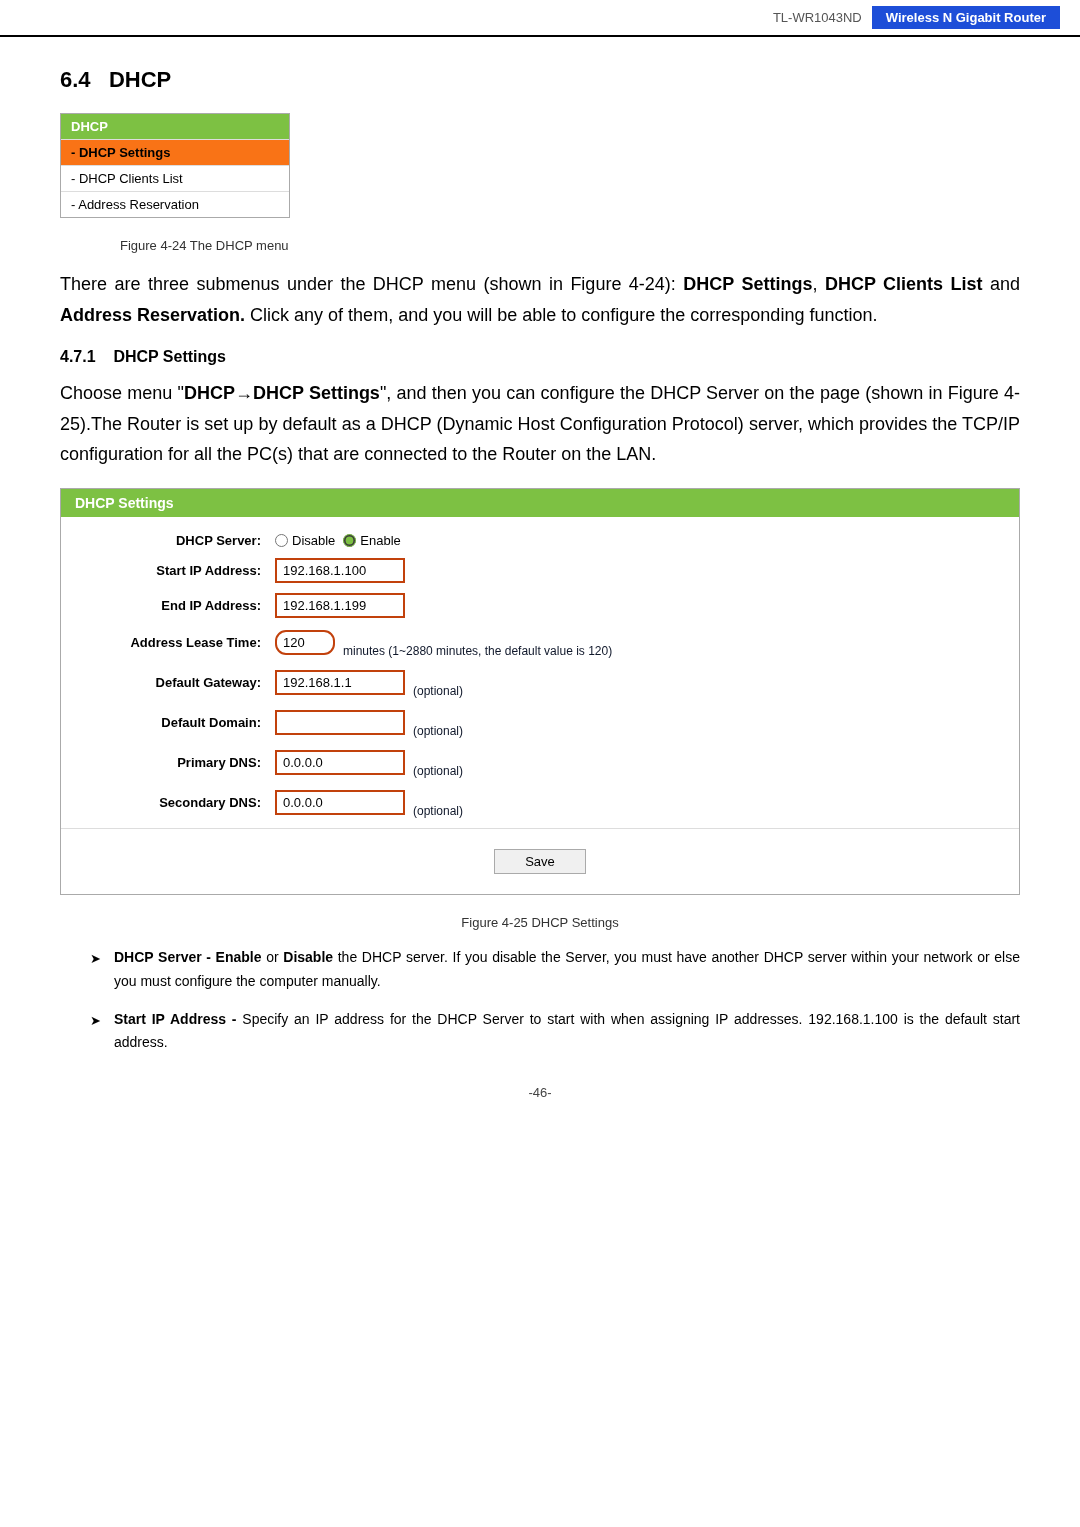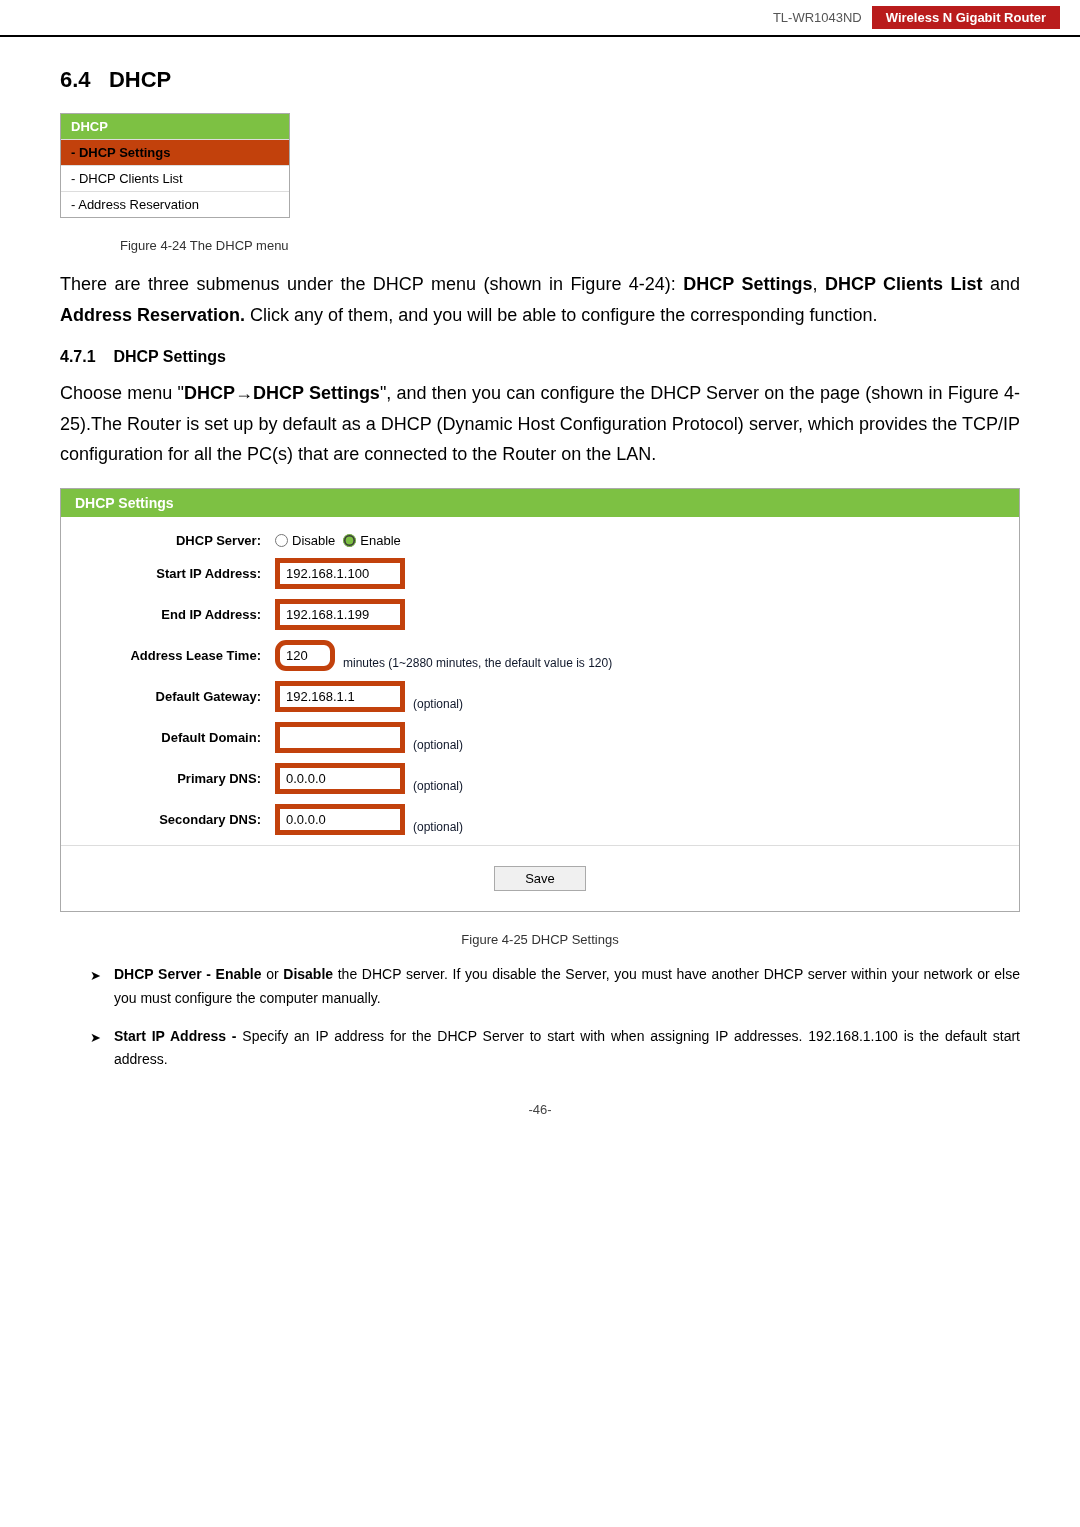--- a/index.html
+++ b/index.html
@@ -20,21 +20,21 @@
       border-bottom: 2px solid #000;
       padding: 6px 20px;
       text-align: right;
     }
     .header-model {
       font-size: 13px;
       color: #555;
       margin-right: 10px;
     }
     .header-title {
-      background: #b91c1c;
+      background: #1d4ed8;
       color: #fff;
       padding: 4px 14px;
       font-size: 13px;
       font-weight: bold;
     }
 
     
     .content {
       padding: 30px 60px;
     }
@@ -59,21 +59,21 @@
       padding: 5px 10px;
       font-size: 13px;
     }
     .dhcp-menu-item {
       padding: 5px 10px;
       font-size: 13px;
       border-top: 1px solid #ddd;
       background: #fff;
     }
     .dhcp-menu-item.active {
-      background: #c2410c;
+      background: #f97316;
       font-weight: bold;
     }
 
     .figure-caption {
       font-size: 13px;
       color: #333;
       margin: 20px 0 16px 60px;
     }
 
     
@@ -122,21 +122,21 @@
       min-width: 180px;
       margin-right: 14px;
     }
     .settings-value {
       display: flex;
       align-items: center;
       gap: 8px;
       font-size: 13px;
     }
     .settings-input {
-      border: 5px solid #c2410c;
+      border: 2px solid #c2410c;
       padding: 3px 6px;
       font-size: 13px;
       width: 130px;
     }
     .settings-input-wide {
       width: 50px;
       border-radius: 11px;
     }
     .settings-hint {
       color: #0f172a;

